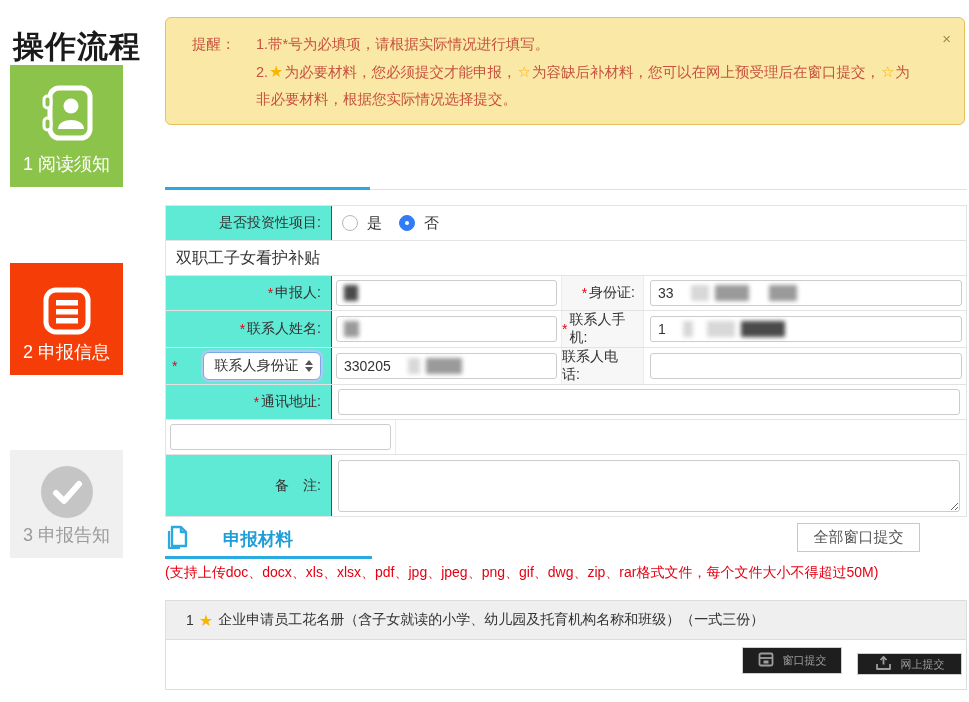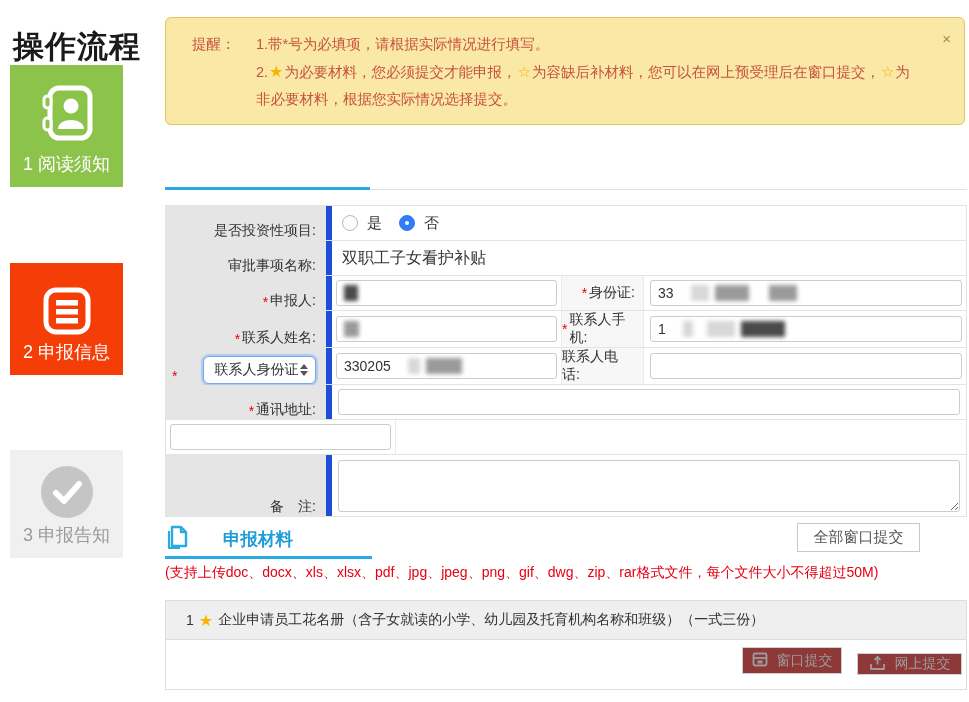--- a/index.html
+++ b/index.html
@@ -40,22 +40,22 @@
   #basic-head { top:152px; height:36px; }
   #mat-head { top:522px; height:34px;gap:32px; }
   .u-gray { position:absolute; left:165px; top:189px; width:802px; height:1px; background:#e0e0e0; }
   .u-bar1 { position:absolute; left:165px; top:187px; width:205px; height:3px; background:#29ABE2; }
   .u-bar2 { position:absolute; left:165px; top:556px; width:207px; height:3px; background:#29ABE2; }
 
   
   .form { position:absolute; left:165px; top:205px; width:802px; border:1px solid #E3E3E3; border-bottom:none; }
   .frow { display:flex; align-items:stretch; border-bottom:1px solid #E3E3E3; min-height:35px; }
   .frow.tall { min-height:62px; }
-  .cell-label { width:166px; min-width:166px; background:#e5e5e5; border-right:6px solid #1d4ed8;
-                display:flex; align-items:flex-end; justify-content:flex-end; padding-right:10px;
+  .cell-label { width:166px; min-width:166px; background:#5eead4; border-right:1px solid #1d4ed8;
+                display:flex; align-items:center; justify-content:flex-end; padding-right:10px;
                 font-size:14px; color:#333; }
   .cell-v1 { width:230px; min-width:230px; border-right:1px solid #EBEBEB; display:flex; align-items:center; padding:0 4px; }
   .cell-l2 { width:82px; min-width:82px; background:#F7F7F7; border-right:1px solid #EBEBEB;
              display:flex; align-items:center; justify-content:flex-end; padding-right:8px; font-size:14px; }
   .cell-v2 { flex:1; display:flex; align-items:center; padding:0 6px; }
   .cell-vfull { flex:1; display:flex; align-items:center; padding:0 6px; }
   .cell-empty { flex:1; background:#fff; }
   .req { color:#E60012; margin-right:2px; font-size:14px; }
   .input { height:26px; border:1px solid #CCC; border-radius:3px; background:#fff;
            display:flex; align-items:center; padding:0 7px; font-size:14px; color:#333; cursor:text; }
@@ -89,22 +89,22 @@
   
   .btn-all { position:absolute; left:797px; top:523px; width:123px; height:29px; background:#fff;
              border:1px solid #C8C8C8; color:#555; font-size:15px; display:flex; align-items:center;
              justify-content:center; cursor:pointer; }
   .hint { position:absolute; left:165px; top:564px; width:802px; font-size:14px; color:#E60012; }
   .mat-box { position:absolute; left:165px; top:600px; width:802px; height:90px; border:1px solid #DDD; }
   .mat-head-row { height:39px; background:#EFEFEF; border-bottom:1px solid #DDD; display:flex;
                   align-items:center; padding-left:20px; font-size:14px; color:#333; gap:5px; }
   .mat-star { color:#F7B500; font-size:16px; }
   .mat-content { position:relative; height:49px; background:#fff; }
-  .btn-faded { position:absolute; background:#7f1d1d; border:1px solid #C9C9C9; color:#8F8F8F;
-               display:flex; align-items:center; justify-content:center; gap:9px; font-size:14px;
+  .btn-faded { position:absolute; background:#000000; border:1px solid #C9C9C9; color:#8F8F8F;
+               display:flex; align-items:center; justify-content:center; gap:9px; font-size:11px;
                opacity:.88; cursor:pointer; }
   .btn-window { left:576px; top:7px; width:100px; height:27px; }
   .btn-online { left:691px; top:13px; width:105px; height:22px; }
 </style>
 </head>
 <body>
 
 <div class="page">
 
   <div class="sidebar-title">操作流程</div>
@@ -168,23 +168,20 @@
         <div class="radio-group">
           <span class="radio"></span>
           <span class="radio-lab">是</span>
           <span class="radio checked"></span>
           <span class="radio-lab">否</span>
         </div>
       </div>
     </div>
 
     <div class="frow">
-      <div class="cell-label">
-          <span>审批事项名称:</span>
-        </div>
       <div class="cell-vfull">
           <span style="margin-left:4px;">双职工子女看护补贴</span>
         </div>
     </div>
 
     <div class="frow">
       <div class="cell-label">
           <span class="req">*</span>
           <span>申报人:</span>
         </div>

